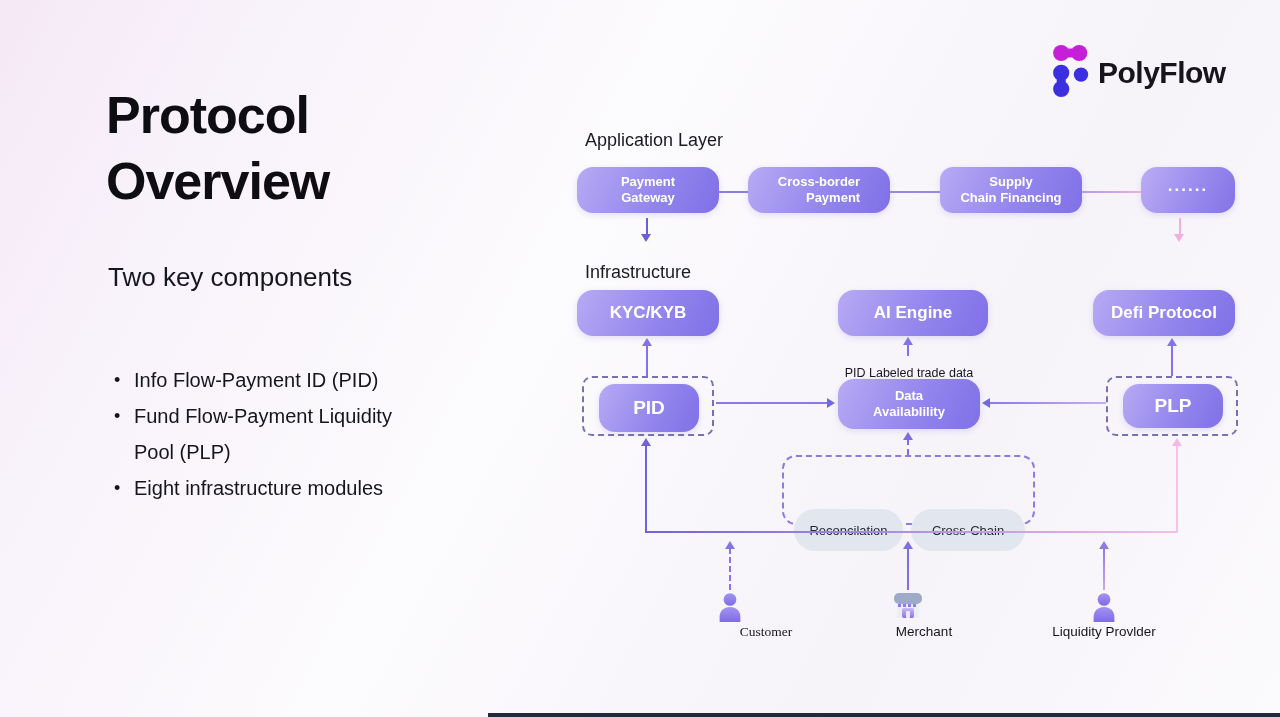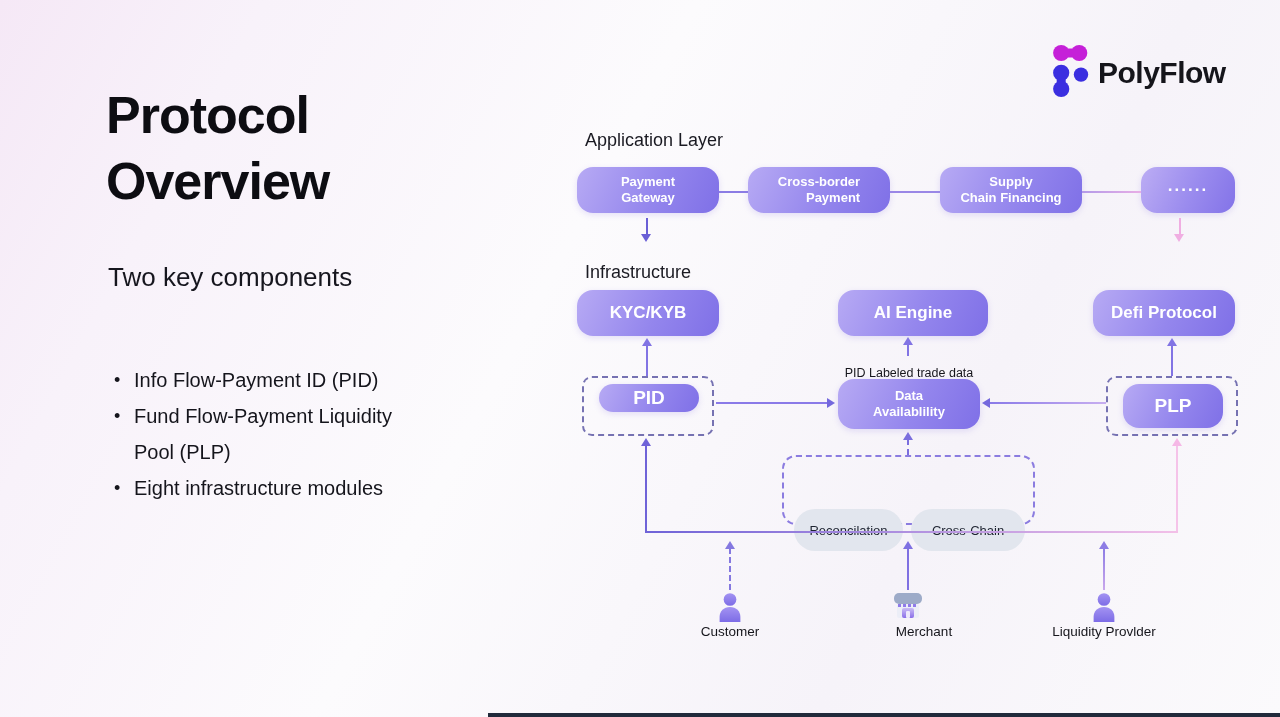--- a/index.html
+++ b/index.html
@@ -121,21 +121,21 @@
 
   <div class="abs arr up" style="left:903px; top:337px; border-bottom-color:#8274e4;"></div>
   <div class="abs vline" style="left:907px; top:344px; height:12px; background:#8274e4;"></div>
 
   <div class="abs arr up" style="left:1167px; top:338px; border-bottom-color:#8274e4;"></div>
   <div class="abs vline" style="left:1171px; top:345px; height:31px; background:#8274e4;"></div>
 
   <div class="abs note" style="left:832px; top:358px; width:154px;margin-top:8px;">PID Labeled trade data</div>
 
   <div class="abs dashed-wrap" style="left:582px; top:376px; width:132px; height:60px;"></div>
-  <div class="abs gbox pill" style="left:599px; top:384px; width:100px; height:28px;">
+  <div class="abs gbox pill" style="left:599px; top:384px; width:100px; height:48px;">
     <span class="lbl" style="line-height:20px;">PID</span>
   </div>
 
   <div class="abs gbox" style="left:838px; top:379px; width:142px; height:50px; font-size:13px;">
     <span class="lbl">Data
 Availablility</span>
   </div>
 
   <div class="abs dashed-wrap" style="left:1106px; top:376px; width:132px; height:60px;"></div>
   <div class="abs gbox pill" style="left:1123px; top:384px; width:100px; height:44px;">
@@ -212,19 +212,19 @@
           <linearGradient id="pg2" x1="0" y1="0" x2="0" y2="1">
         <stop offset="0" stop-color="#a393f2"></stop>
             <stop offset="1" stop-color="#7d6ce6"></stop>
       </linearGradient>
         </defs>
       <circle cx="12" cy="6.5" r="5.5" fill="url(#pg2)"></circle>
       <path d="M12 13 c-5.5 0 -9 3.8 -9 8.5 L3 26 L21 26 L21 21.5 c0 -4.7 -3.5 -8.5 -9 -8.5 Z" fill="url(#pg2)"></path>
     </svg>
   </span>
 
-  <div class="abs actor-label" style="left:680px; top:624px; width:100px;">Customer</div>
+  <div class="abs actor-label" style="left:716px; top:624px; width:100px;font-family:Liberation Serif, serif;">Customer</div>
   <div class="abs actor-label" style="left:874px; top:624px; width:100px;">Merchant</div>
   <div class="abs actor-label" style="left:1029px; top:624px; width:150px;">Liquidity Provlder</div>
 
   <div class="abs bottom-strip"></div>
 
 </div>
 
 </body></html>

